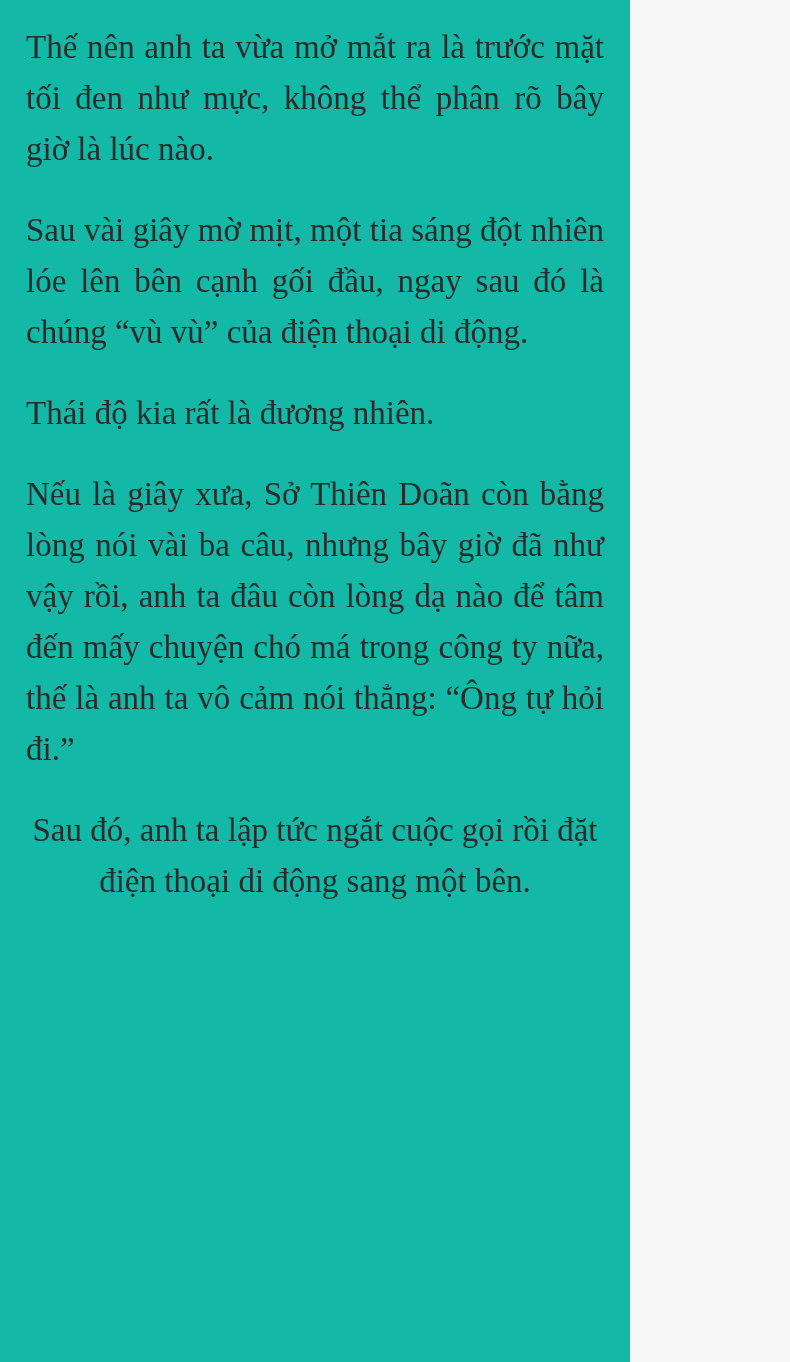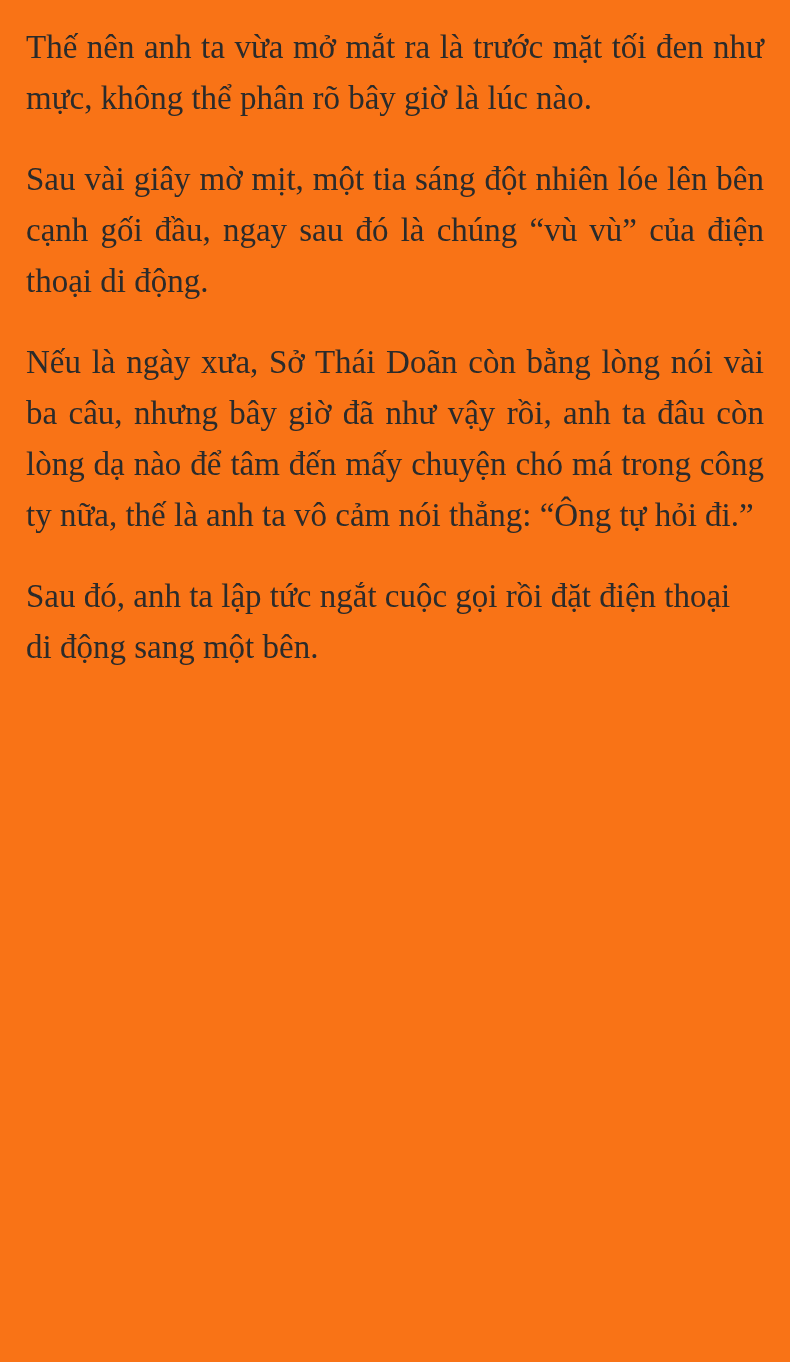--- a/index.html
+++ b/index.html
@@ -7,43 +7,44 @@
     padding: 0;
   }
   body {
     width: 790px;
     min-height: 1362px;
     background: #f7f7f7;
     font-family: "Liberation Serif", serif;
   }
   #reader {
     box-sizing: border-box;
-    width: 790px;
+    width: 630px;
     min-height: 1362px;
     padding: 22px 26px 20px 26px;
-    background: #f97316;
+    background: #14b8a6;
   }
   .para {
     color: #2b2b2b;
     font-size: 33px;
     line-height: 51px;
     margin: 0 0 30px 0;
     text-align: justify;
     text-justify: inter-word;
     -webkit-hyphens: none;
     hyphens: none;
     word-spacing: 0px;
   }
   .para:last-child {
     margin-bottom: 0;
-    text-align: left;
+    text-align: center;
   }
   
 </style>
 </head>
 <body>
 
 <div id="reader">
   <p class="para">Thế nên anh ta vừa mở mắt ra là trước mặt tối đen như mực, không thể phân rõ bây giờ là lúc nào.</p>
   <p class="para">Sau vài giây mờ mịt, một tia sáng đột nhiên lóe lên bên cạnh gối đầu, ngay sau đó là chúng “vù vù” của điện thoại di động.</p>
-  <p class="para">Nếu là ngày xưa, Sở Thái Doãn còn bằng lòng nói vài ba câu, nhưng bây giờ đã như vậy rồi, anh ta đâu còn lòng dạ nào để tâm đến mấy chuyện chó má trong công ty nữa, thế là anh ta vô cảm nói thẳng: “Ông tự hỏi đi.”</p>
+  <p class="para">Thái độ kia rất là đương nhiên.</p>
+  <p class="para">Nếu là giây xưa, Sở Thiên Doãn còn bằng lòng nói vài ba câu, nhưng bây giờ đã như vậy rồi, anh ta đâu còn lòng dạ nào để tâm đến mấy chuyện chó má trong công ty nữa, thế là anh ta vô cảm nói thẳng: “Ông tự hỏi đi.”</p>
   <p class="para">Sau đó, anh ta lập tức ngắt cuộc gọi rồi đặt điện thoại di động sang một bên.</p>
 </div>
 
 </body></html>

